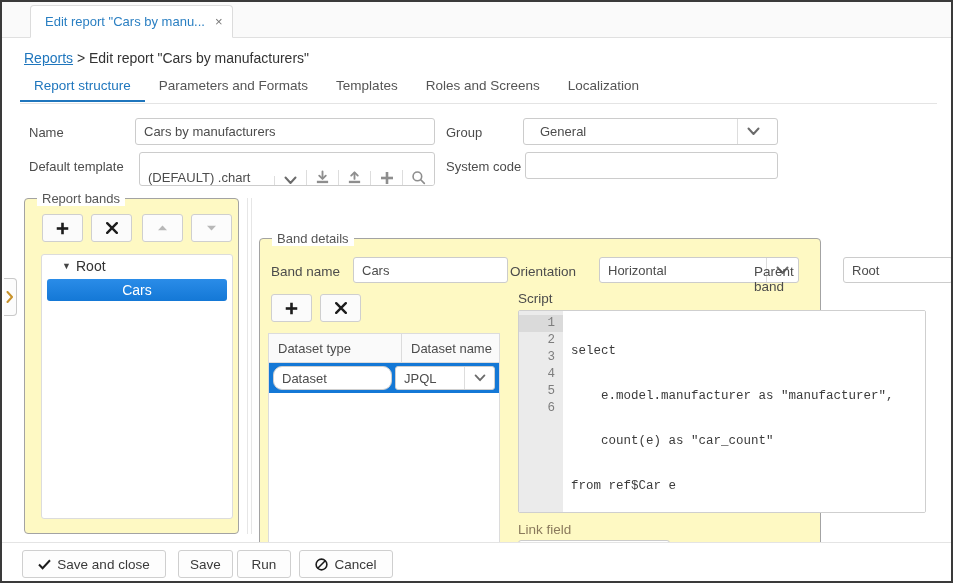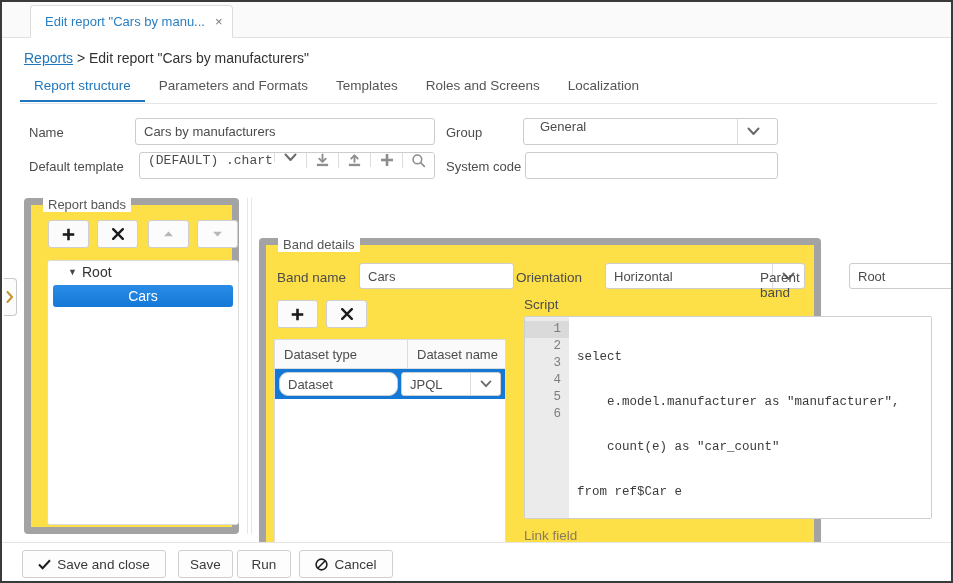--- a/index.html
+++ b/index.html
@@ -84,49 +84,49 @@
     padding:0 8px;
     outline:none;
   }
   .fld::placeholder{color:#b0b0b0;}
 
   #name-label{position:absolute;left:27px;top:123px;}
   #name-input{position:absolute;left:133px;top:116px;width:300px;height:27px;}
   #group-label{position:absolute;left:444px;top:123px;}
   #group-select{
     position:absolute;left:521px;top:116px;width:255px;height:27px;
-    display:flex;align-items:flex-start;
+    display:flex;align-items:center;
   }
   #group-select .gval{flex:1;padding-left:8px;color:#4c4c4c;}
   #group-select .gbtn{
     width:31px;height:25px;border-left:1px solid #dddddd;
     display:flex;align-items:center;justify-content:center;
   }
 
   #tmpl-label{position:absolute;left:27px;top:157px;}
   #tmpl-group{
-    position:absolute;left:137px;top:150px;width:296px;height:27px;
+    position:absolute;left:137px;top:150px;width:296px;height:34px;
     box-sizing:border-box;border:1px solid #cccccc;border-radius:3px;
-    background:#fff;display:flex;align-items:flex-start;overflow:hidden;font-family:Liberation Mono, monospace;
+    background:#fff;display:flex;align-items:flex-end;overflow:hidden;
   }
   #tmpl-group .tval{
     flex:1;display:flex;align-items:center;padding-left:8px;color:#4c4c4c;font-size:13px;
   }
   .ibtn{
     width:31px;border-left:1px solid #dddddd;
     display:flex;align-items:center;justify-content:center;cursor:pointer;
     background:#ffffff;
   }
   #sys-label{position:absolute;left:444px;top:157px;}
   #sys-input{position:absolute;left:523px;top:150px;width:253px;height:27px;}
 
   
   .fs{
     position:absolute;box-sizing:border-box;
-    border:7px solid #a3a3a3;border-radius:4px;background:#fde047;
+    border:1px solid #a3a3a3;border-radius:4px;background:#fef9c3;
   }
   .fs-legend{
     position:absolute;top:-8px;left:12px;background:#ffffff;
     padding:0 5px;font-size:13px;color:#555;white-space:nowrap;
   }
 
   #fs-bands{left:22px;top:196px;width:215px;height:336px;}
   #fs-details{left:257px;top:196px;width:562px;height:336px;margin-top:40px;}
 
   

